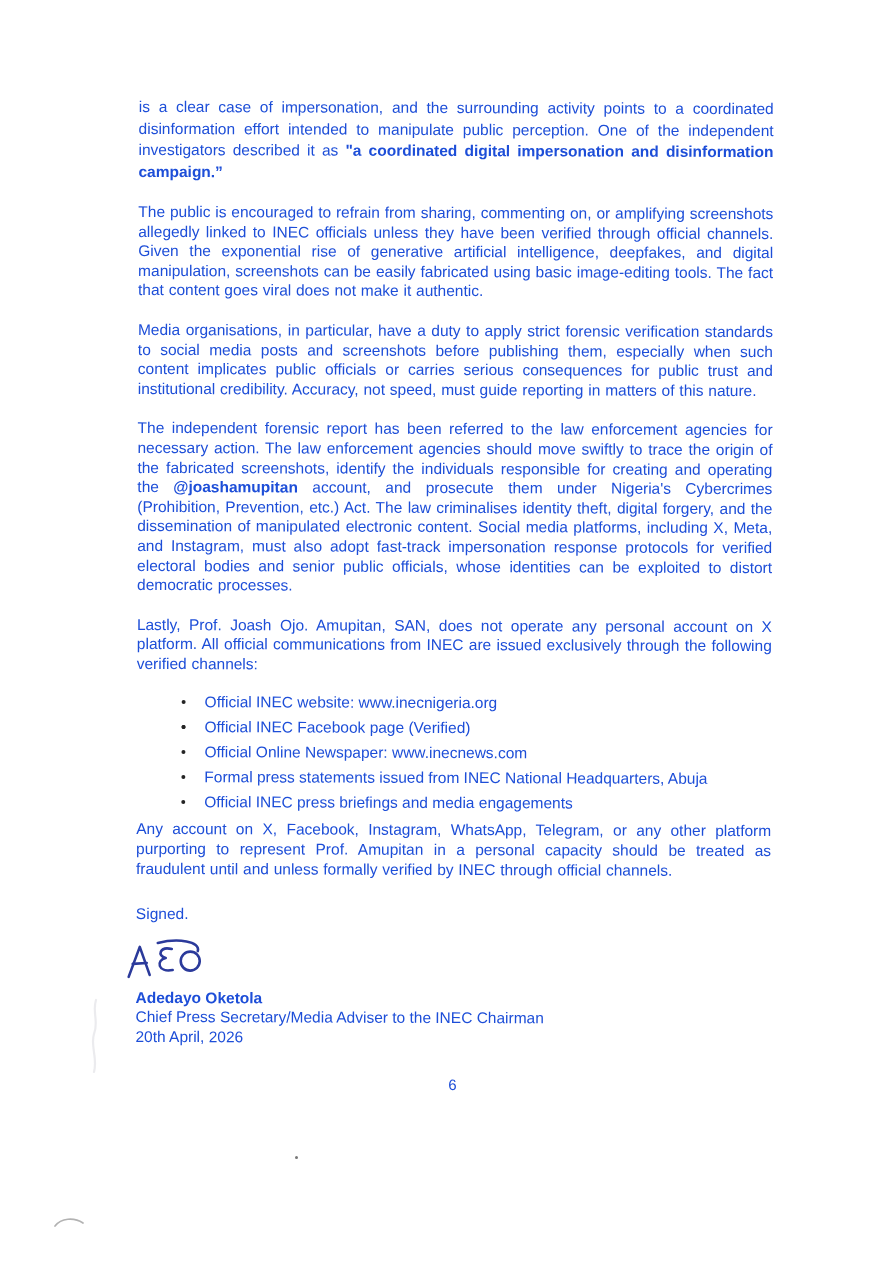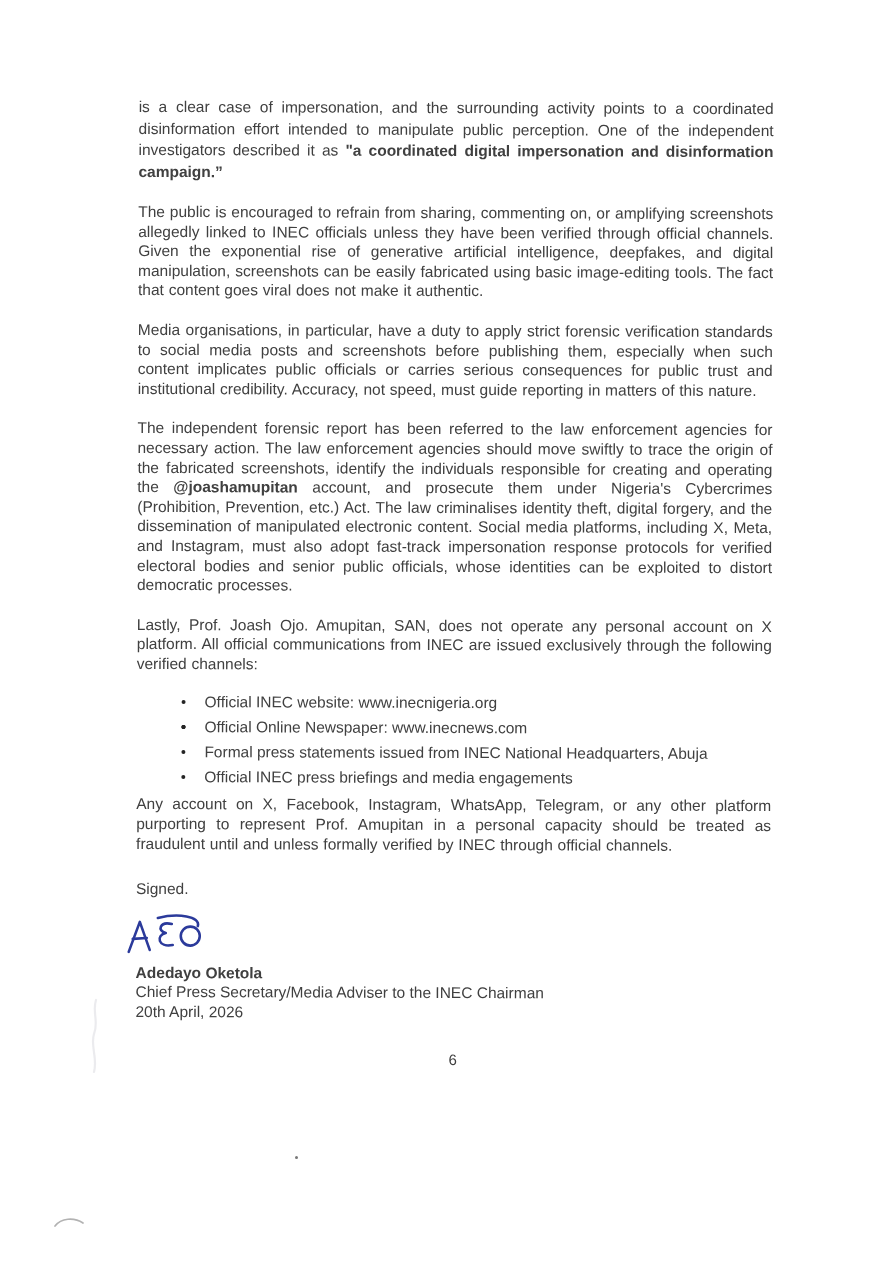--- a/index.html
+++ b/index.html
@@ -7,21 +7,21 @@
     padding: 0;
     background: #ffffff;
   }
   .scan-page {
     position: relative;
     width: 889px;
     height: 1280px;
     background: #ffffff;
     overflow: hidden;
     font-family: "Liberation Sans", "DejaVu Sans", sans-serif;
-    color: #404040;
+    color: #1d4ed8;
   }
   .doc-body {
     position: absolute;
     left: 137px;
     top: 97px;
     width: 635px;
     transform: rotate(0.2deg);
     transform-origin: 50% 50%;
     font-size: 15.5px;
     line-height: 19.6px;
@@ -110,21 +110,21 @@
 
     <p class="para">Media organisations, in particular, have a duty to apply strict forensic verification standards to social media posts and screenshots before publishing them, especially when such content implicates public officials or carries serious consequences for public trust and institutional credibility. Accuracy, not speed, must guide reporting in matters of this nature.</p>
 
     <p class="para"><span>The independent forensic report has been referred to the law enforcement agencies for necessary action. The law enforcement agencies should move swiftly to trace the origin of the fabricated screenshots, identify the individuals responsible for creating and operating the </span><span class="bold">@joashamupitan</span><span> account, and prosecute them under Nigeria's Cybercrimes (Prohibition, Prevention, etc.) Act. The law criminalises identity theft, digital forgery, and the dissemination of manipulated electronic content. Social media platforms, including X, Meta, and Instagram, must also adopt fast-track impersonation response protocols for verified electoral bodies and senior public officials, whose identities can be exploited to distort democratic processes.</span></p>
 
     <p class="para">Lastly, Prof. Joash Ojo. Amupitan, SAN, does not operate any personal account on X platform. All official communications from INEC are issued exclusively through the following verified channels:</p>
 
     <ul class="bullets">
       <li><span class="dot"></span><span>Official INEC website: www.inecnigeria.org</span></li>
       <li><span class="dot"></span></li>
-      <li><span class="dot"></span></li>
+      <li><span class="dot"></span><span>Official INEC Facebook page (Verified)</span></li>
       <li><span class="dot"></span><span>Official Online Newspaper: www.inecnews.com</span></li>
       <li><span class="dot"></span><span>Formal press statements issued from INEC National Headquarters, Abuja</span></li>
       <li><span class="dot"></span><span>Official INEC press briefings and media engagements</span></li>
     </ul>
 
     <p class="para closing">Any account on X, Facebook, Instagram, WhatsApp, Telegram, or any other platform purporting to represent Prof. Amupitan in a personal capacity should be treated as fraudulent until and unless formally verified by INEC through official channels.</p>
 
     <p class="signed-label">Signed.</p>
 
     <div class="signature-wrap">

